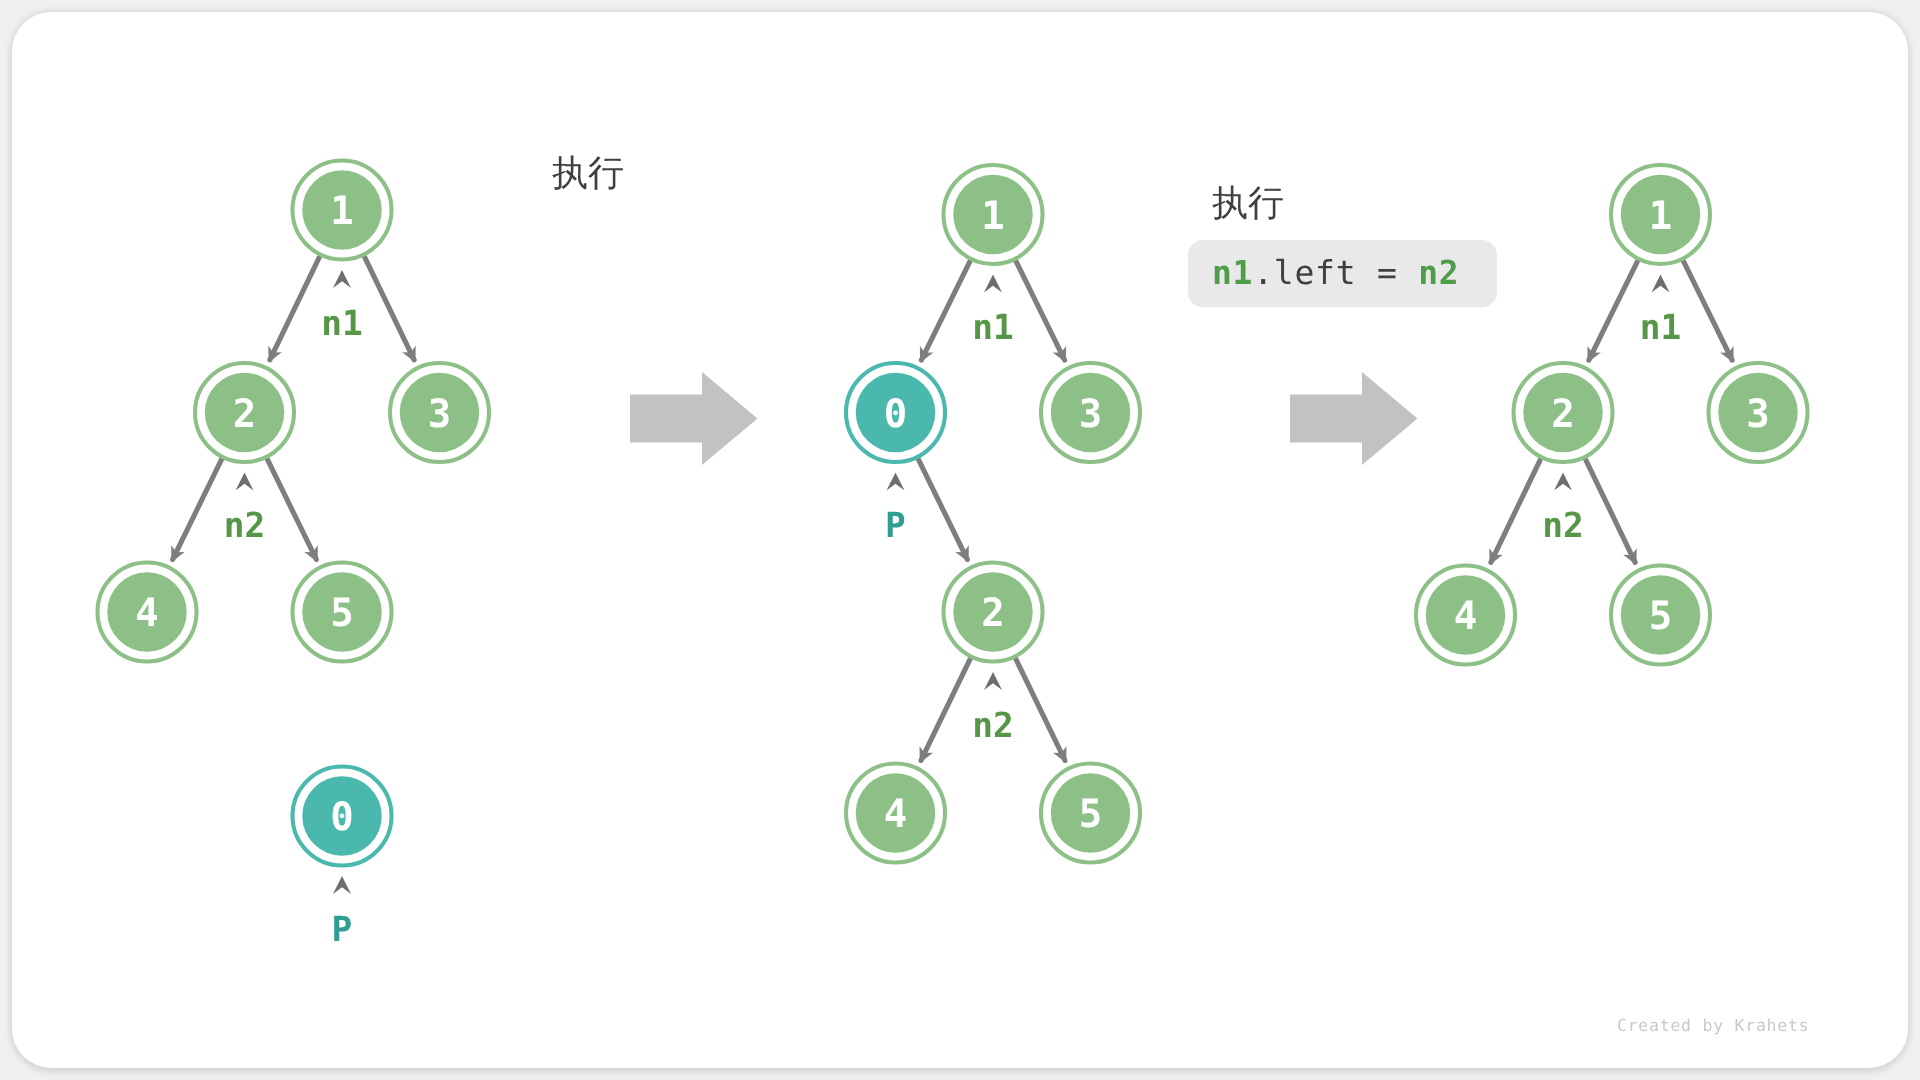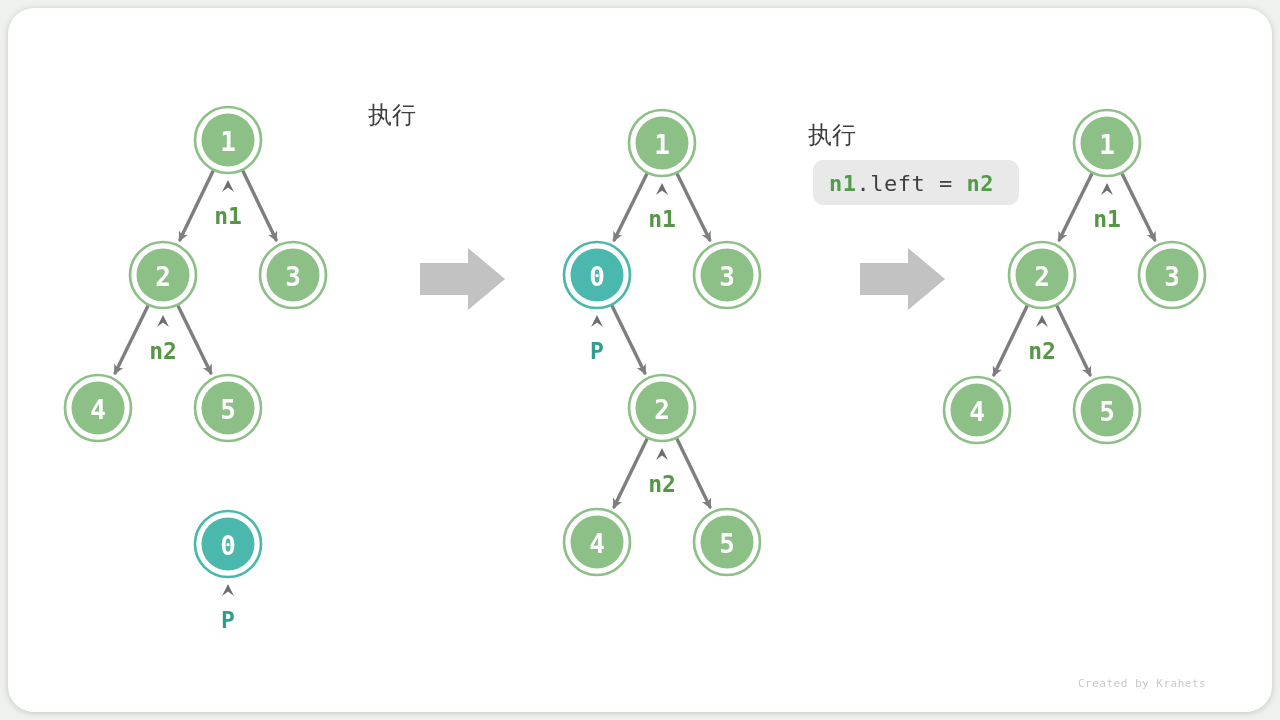--- a/index.html
+++ b/index.html
@@ -205,18 +205,18 @@
         <text x="1107" y="219" fill="#569647" font-size="23" font-weight="bold" text-anchor="middle" dominant-baseline="central" font-family="&quot;DejaVu Sans Mono&quot;, monospace">n1</text>
         <path d="M 1036 327 L 1042 315 L 1048 327 L 1042 322.5 Z" fill="#6e6e6e"></path>
         <text x="1042" y="351" fill="#569647" font-size="23" font-weight="bold" text-anchor="middle" dominant-baseline="central" font-family="&quot;DejaVu Sans Mono&quot;, monospace">n2</text>
       </g>
       <polygon points="420,263 468,263 468,248 505,279 468,310 468,295 420,295" fill="#c2c2c2"></polygon>
       <polygon points="860,263 908,263 908,248 945,279 908,310 908,295 860,295" fill="#c2c2c2"></polygon>
     </svg>
   <div id="code-layer">
       <div class="code-title" style="left: 368px; top: 99px; color: rgb(63, 63, 63);">执行</div>
       <div class="code-title" style="left: 808px; top: 119px; color: rgb(63, 63, 63);">执行</div>
-      <div class="code-box" style="left: 813px; top: 160px; width: 206px; height: 45px; background: rgb(233, 233, 233); justify-content: flex-end;">
+      <div class="code-box" style="left: 792px; top: 160px; width: 206px; height: 45px; background: rgb(233, 233, 233);">
         <div class="code-line"><span style="color: rgb(79, 157, 73); font-weight: bold;">n1</span><span style="color: rgb(63, 63, 63);">.left = </span><span style="color: rgb(79, 157, 73); font-weight: bold;">n2</span></div>
       </div>
     </div>
   <div id="watermark" style="color: rgb(201, 201, 201);">Created by Krahets</div>
 </div>
 
 </body></html>

